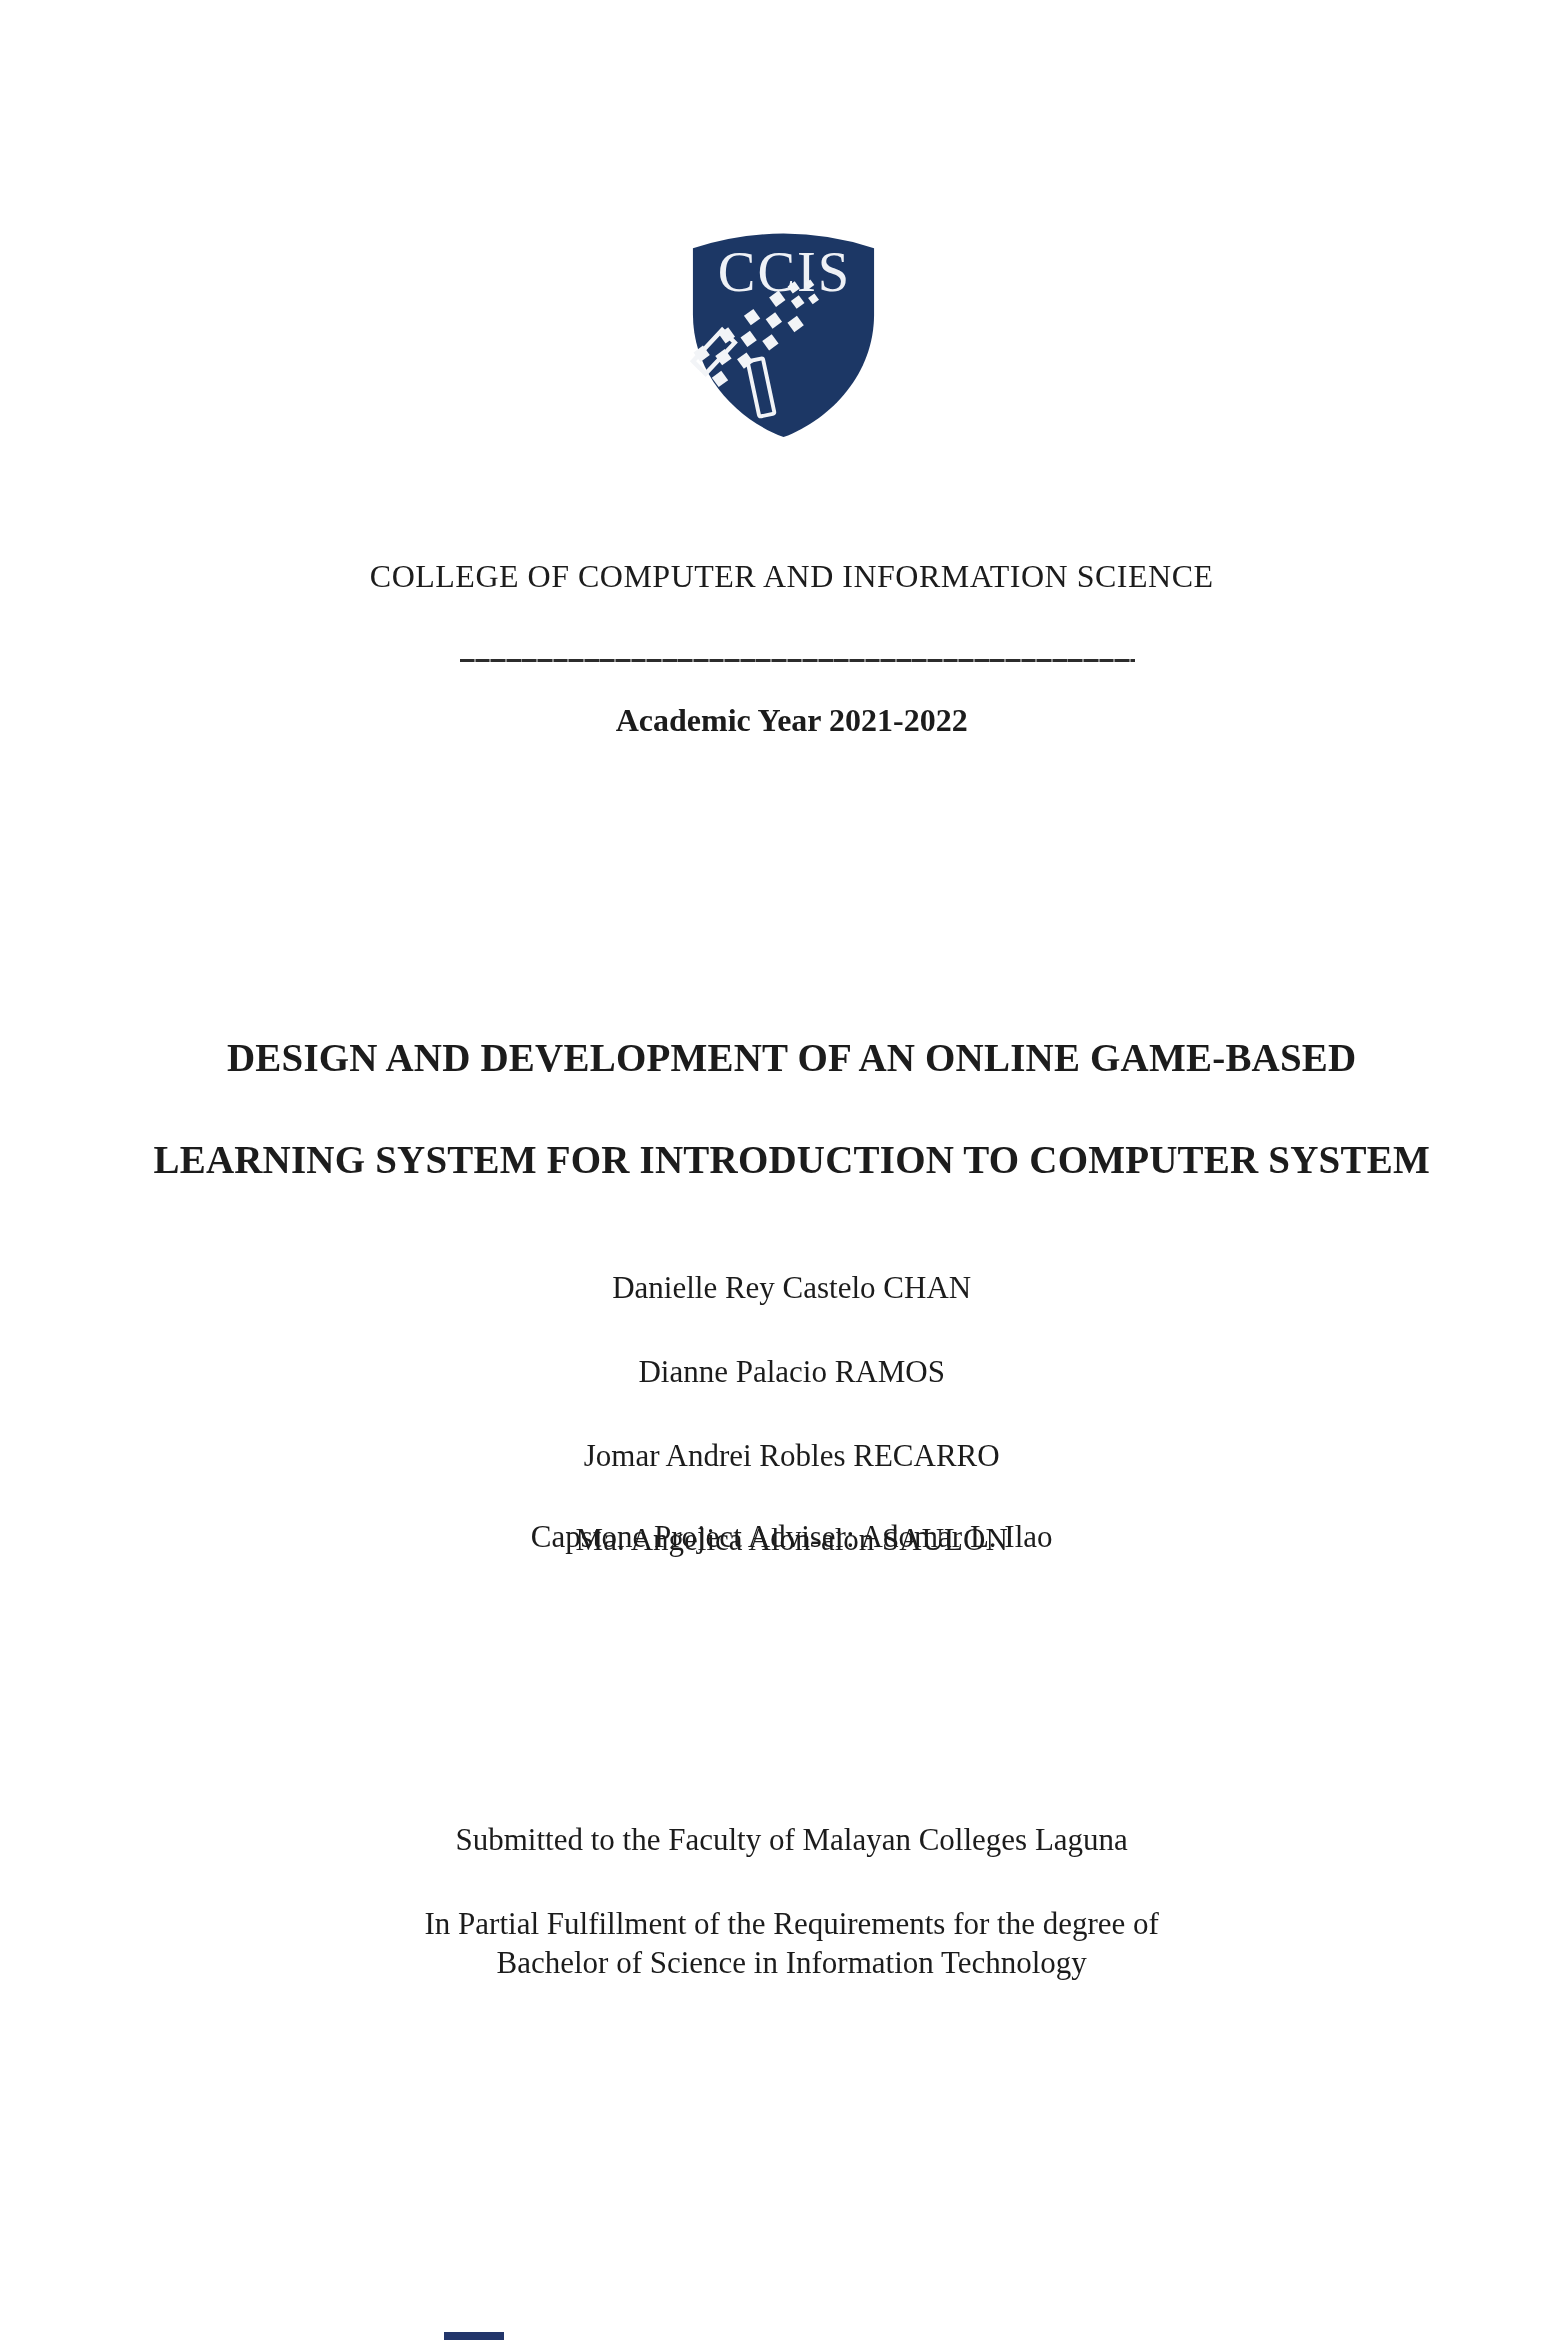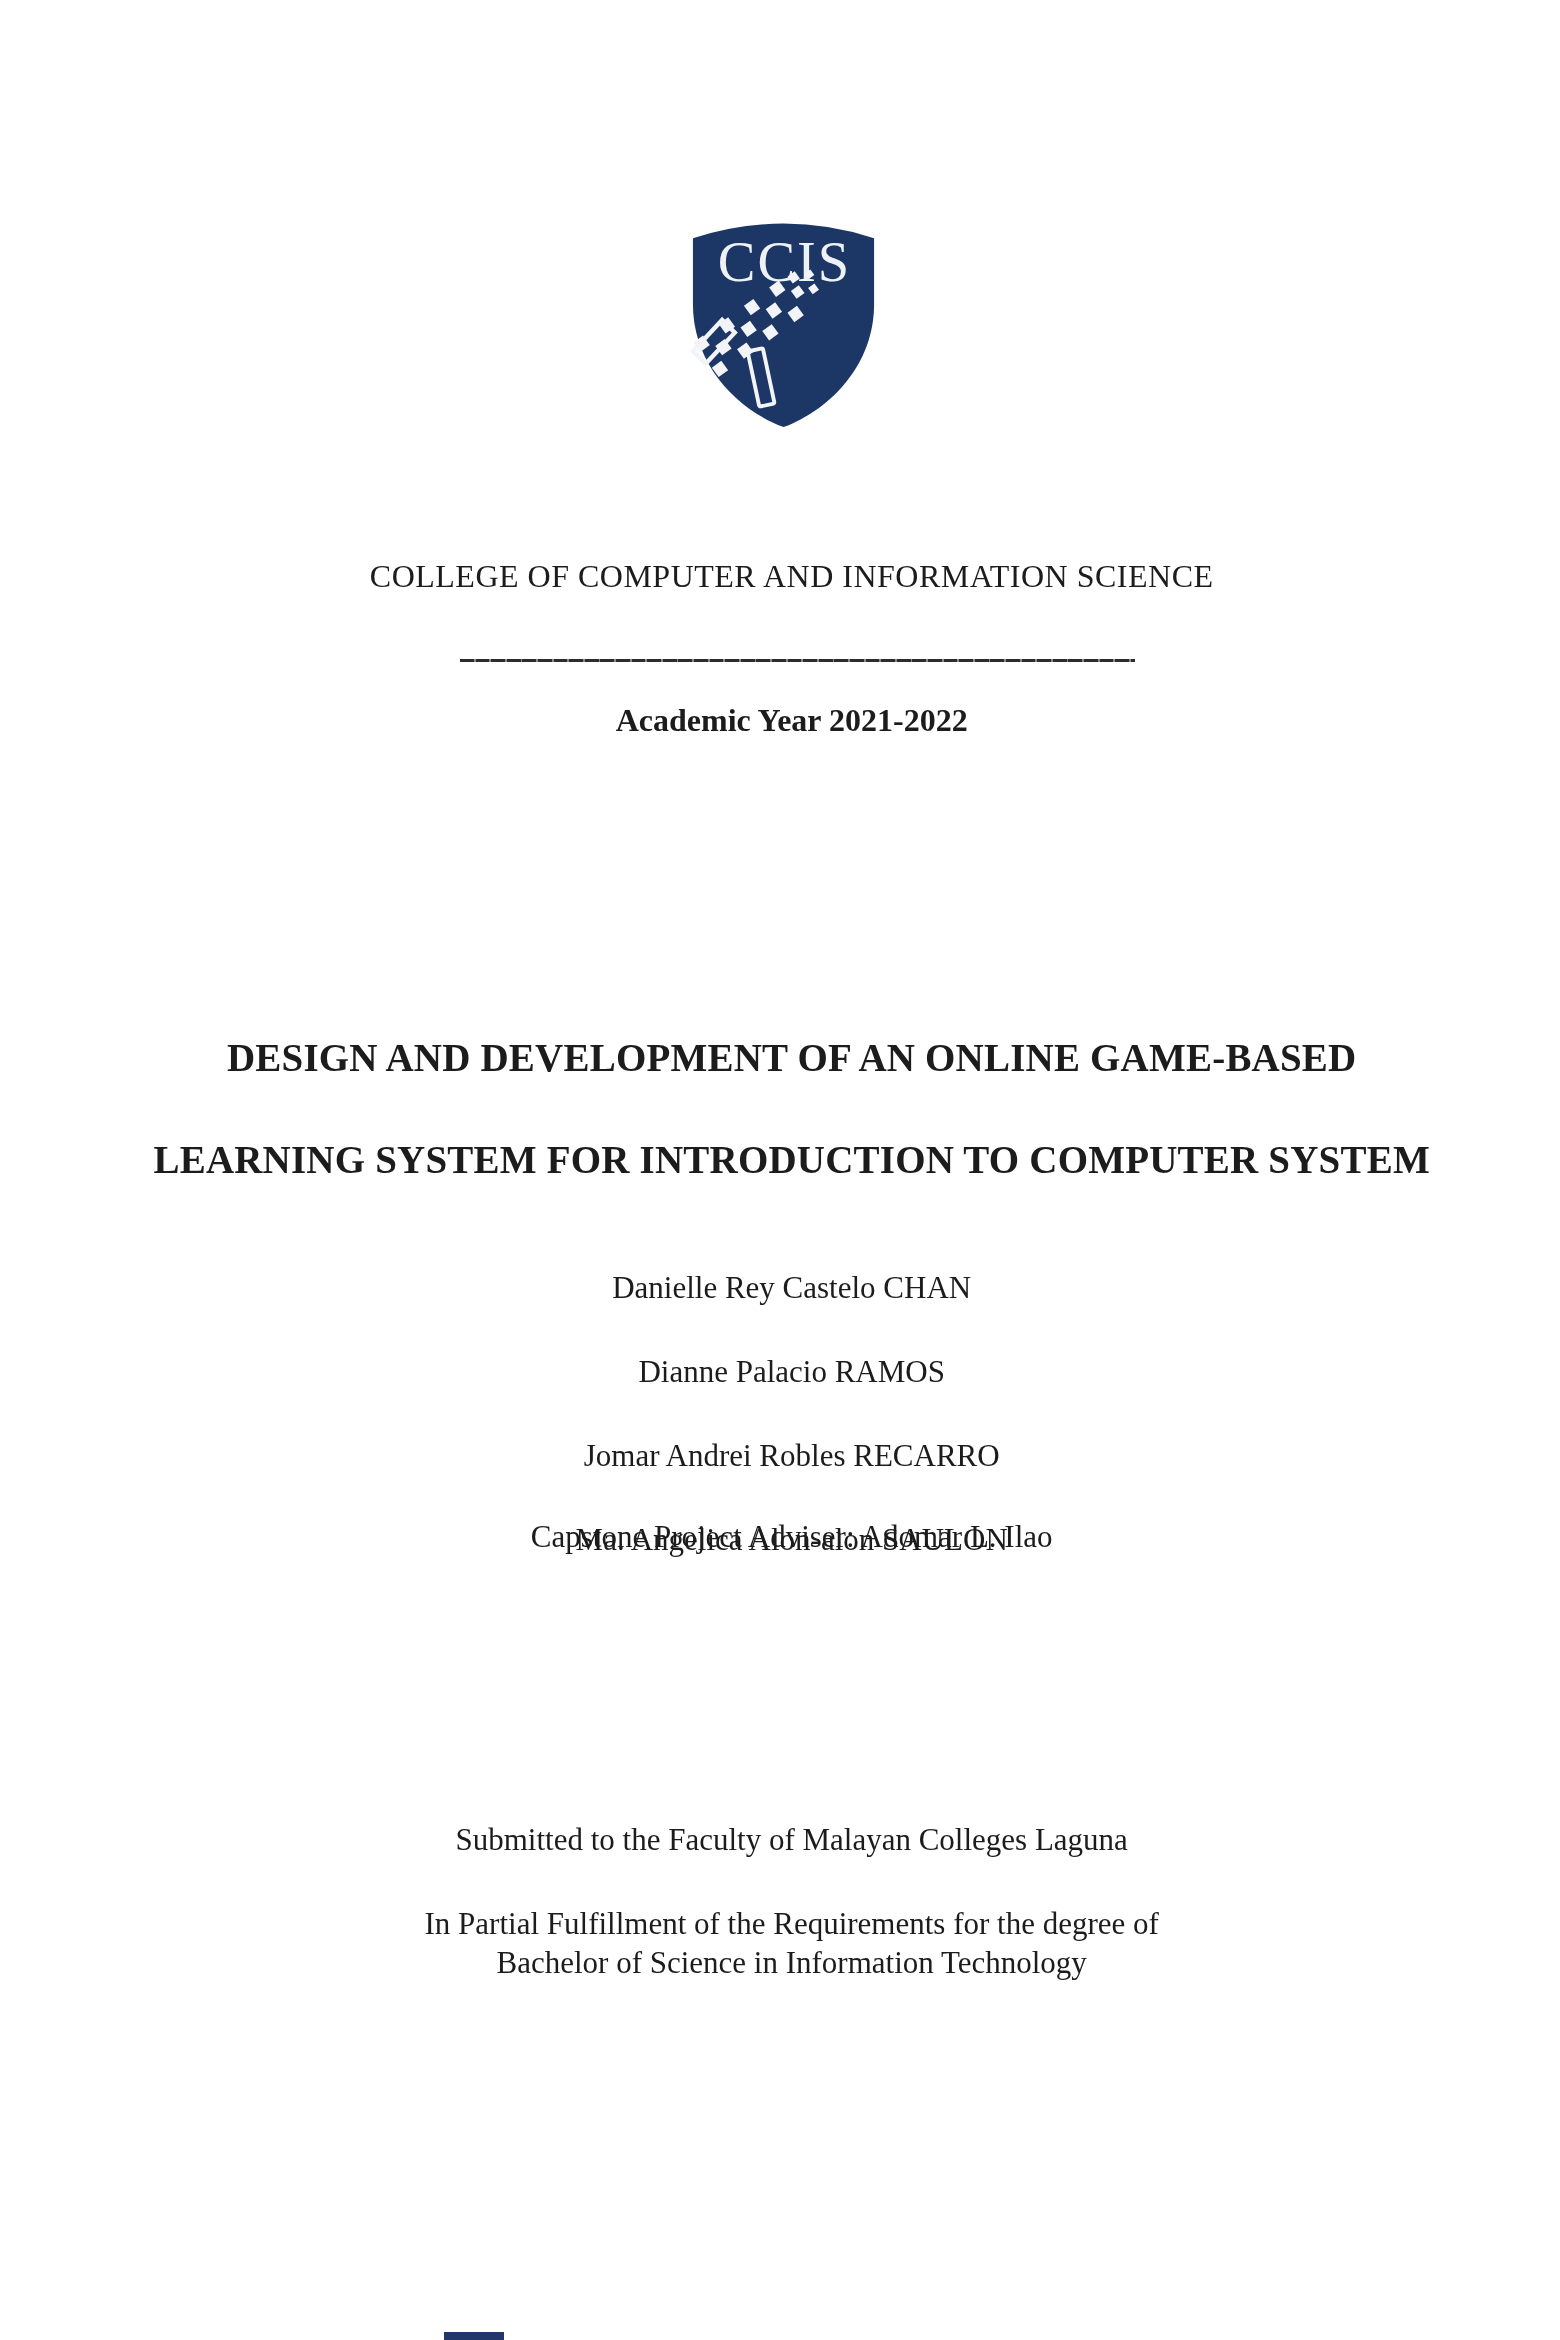--- a/index.html
+++ b/index.html
@@ -20,21 +20,21 @@
   .divider-line{
     position:absolute;top:659px;left:460px;width:675px;height:2.9px;
     background:repeating-linear-gradient(90deg,#2c2c2c 0 13.7px,#8a8a8a 13.7px 15.6px);
   }
   .academic-year{top:702px;font-size:32px;font-weight:bold;}
   .main-title{top:981px;font-size:39px;font-weight:bold;line-height:51px;letter-spacing:0.2px;}
   .authors{top:1225px;font-size:31px;line-height:42px;}
   .adviser{top:1519px;font-size:31px;}
   .submission{top:1777px;font-size:31px;line-height:42px;}
   .degree{top:1945px;font-size:31px;}
-  .logo-wrap{position:absolute;left:681px;top:207px;width:205px;height:224px;}
+  .logo-wrap{position:absolute;left:681px;top:217px;width:205px;height:224px;}
   .corner-artifact{position:absolute;left:444px;top:2332px;width:60px;height:8.8px;background:#23366b;}
 </style>
 </head>
 <body>
 
 <div class="page">
 
   <div class="logo-wrap">
     <svg width="205" height="224" viewBox="0 0 210 230">
       <path d="M105,226 C55,207 12,160 12,100 L12,32 Q105,2 198,32 L198,100 C198,160 155,207 105,226 Z" fill="#1c3765"></path>

